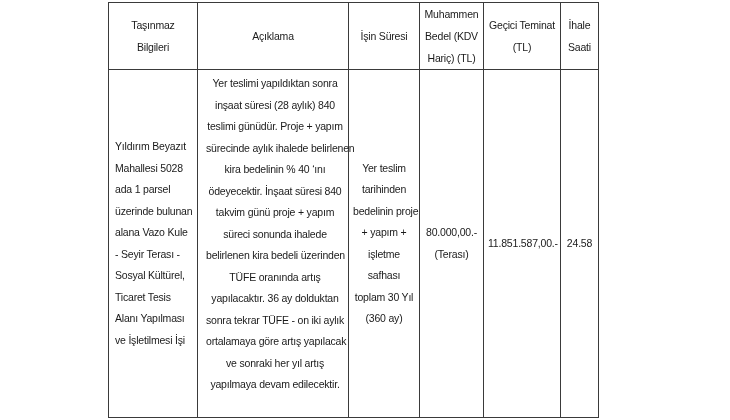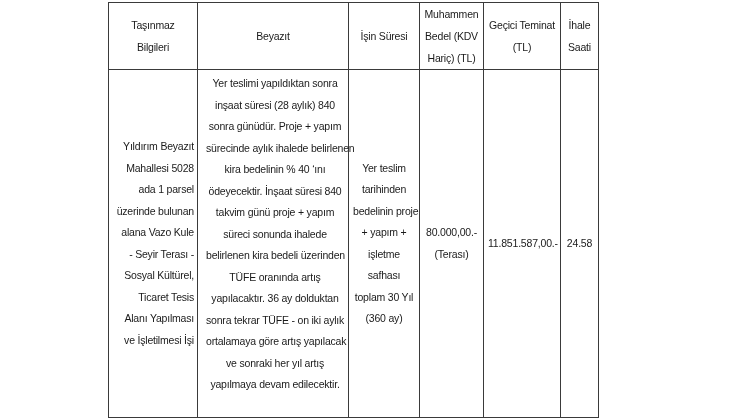--- a/index.html
+++ b/index.html
@@ -32,21 +32,21 @@
       font-size: 10.5px;
       line-height: 21.5px;
       padding: 0 4px;
       letter-spacing: -0.2px;
     }
     .tbl thead th {
       height: 64px;
       line-height: 22px;
     }
     .tbl td.left {
-      text-align: right;
+      text-align: left;
       padding-left: 6px;
       padding-right: 3px;
     }
     .tbl td.desc {
       text-align: center;
       padding-left: 8px;
       padding-right: 4px;
       vertical-align: top;
       padding-top: 3px;
     }
@@ -67,21 +67,21 @@
     <col style="width:77px">
     <col style="width:38px">
   </colgroup>
   <thead>
     <tr>
       <th>
         <span class="line">Taşınmaz</span>
         <span class="line">Bilgileri</span>
       </th>
       <th>
-        <span class="line">Beyazıt</span>
+        <span class="line">Açıklama</span>
       </th>
       <th>
         <span class="line">İşin Süresi</span>
       </th>
       <th>
         <span class="line">Muhammen</span>
         <span class="line">Bedel (KDV</span>
         <span class="line">Hariç) (TL)</span>
       </th>
       <th>
@@ -104,21 +104,21 @@
         <span class="line">alana Vazo Kule</span>
         <span class="line">- Seyir Terası -</span>
         <span class="line">Sosyal Kültürel,</span>
         <span class="line">Ticaret Tesis</span>
         <span class="line">Alanı Yapılması</span>
         <span class="line">ve İşletilmesi İşi</span>
       </td>
       <td class="desc">
         <span class="line">Yer teslimi yapıldıktan sonra</span>
         <span class="line">inşaat süresi (28 aylık) 840</span>
-        <span class="line">sonra günüdür. Proje + yapım</span>
+        <span class="line">teslimi günüdür. Proje + yapım</span>
         <span class="line">sürecinde aylık ihalede belirlenen</span>
         <span class="line">kira bedelinin % 40 ‘ını</span>
         <span class="line">ödeyecektir. İnşaat  süresi  840</span>
         <span class="line">takvim  günü proje  +  yapım</span>
         <span class="line">süreci  sonunda ihalede</span>
         <span class="line">belirlenen kira bedeli üzerinden</span>
         <span class="line">TÜFE  oranında artış</span>
         <span class="line">yapılacaktır. 36 ay dolduktan</span>
         <span class="line">sonra tekrar TÜFE - on iki aylık</span>
         <span class="line">ortalamaya göre artış yapılacak</span>

